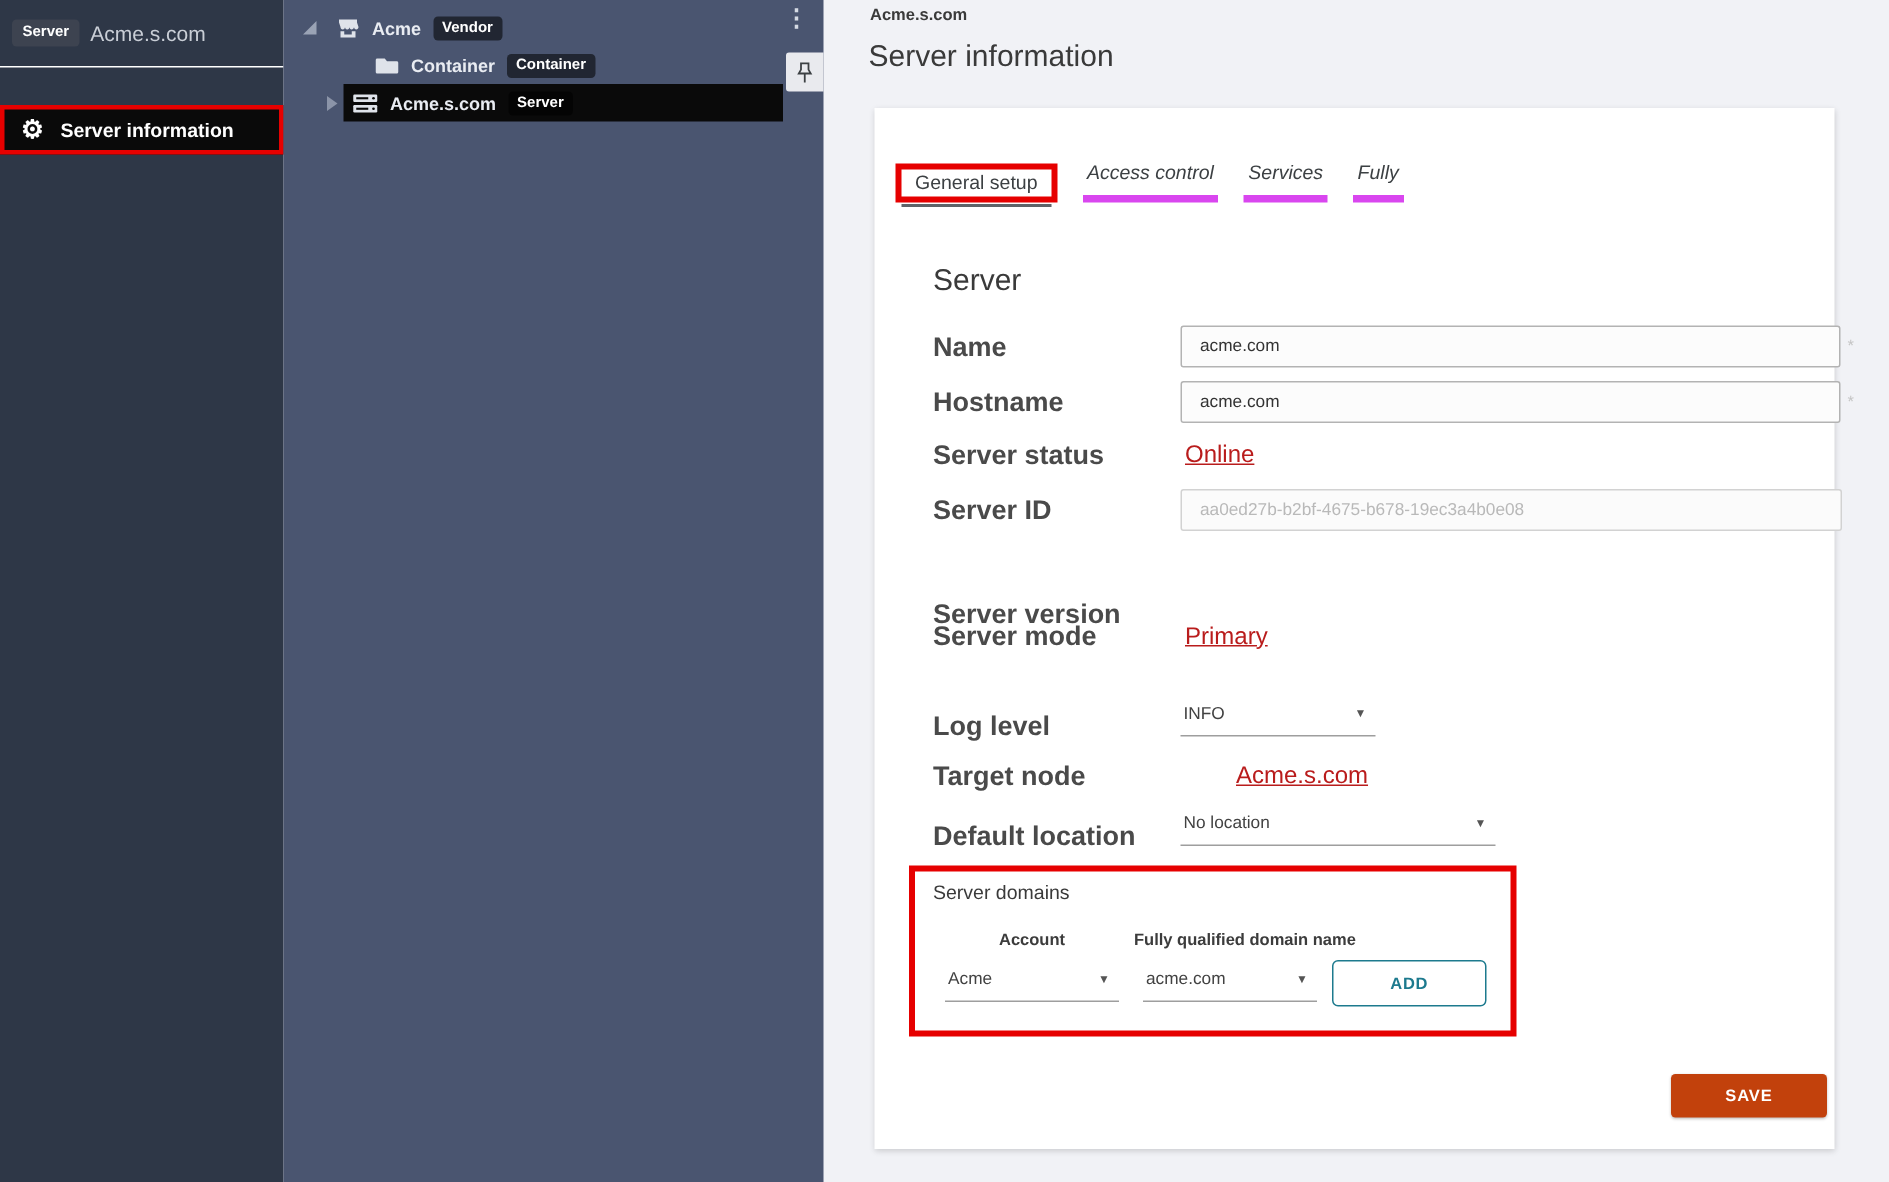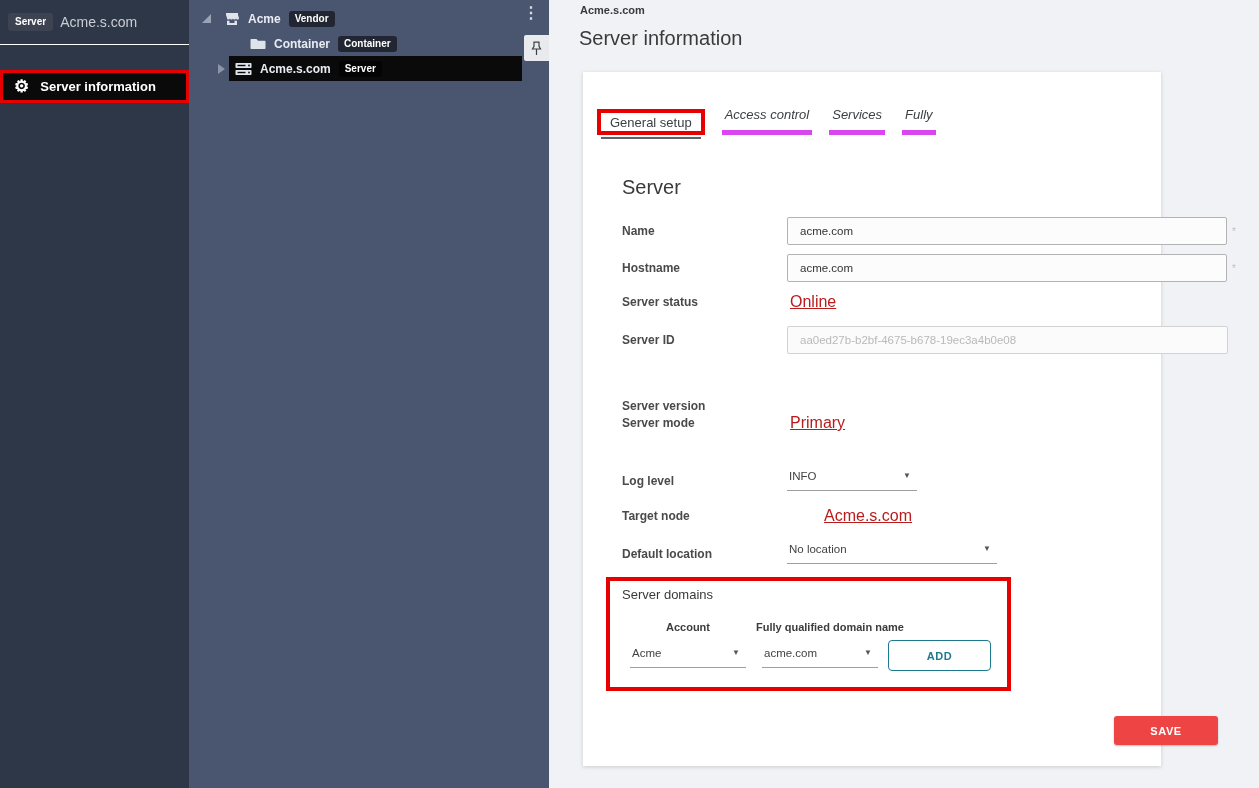--- a/index.html
+++ b/index.html
@@ -80,42 +80,42 @@
   .main { position:absolute; left:549px; top:0; width:710px; height:788px; }
   .breadcrumb {
     position:absolute; left:31px; top:4px;
     font-size:11px; font-weight:bold; color:#3a3a3a;
   }
   .page-title {
     position:absolute; left:30px; top:27px;
     font-size:20px; color:#3a3a3a; font-weight:normal;
   }
   .card {
-    position:absolute; left:34px; top:72px; width:578px; height:694px;
+    position:absolute; left:34px; top:72px; width:640px; height:694px;
     background:#fff; box-shadow:0 1px 4px rgba(0,0,0,0.16);
   }
 
   
   .tabs { position:absolute; left:14px; top:28px; display:flex; align-items:flex-end; }
   .red-frame { border:4px solid #e60000; }
   .tab {
     font-size:13px; color:#3c4043; padding:7px 3px 8px; cursor:pointer;
     white-space:nowrap;
   }
   .tab.active { border-bottom:2px solid #5f6368; padding:7px 9px 7px; }
   .tab.inactive { border-bottom:5px solid #d946ef; margin-left:17px;font-style:italic; }
 
   
   .section-title {
     position:absolute; left:39px; top:104px;
     font-size:20px; color:#3a3a3a; font-weight:normal;
   }
   .frow { position:absolute; left:39px; width:614px; display:flex; align-items:center; }
   .flabel {
-    width:165px; flex:0 0 165px; font-size:12px; font-weight:bold;
+    width:165px; flex:0 0 165px; font-size:18px; font-weight:bold;
     color:#4a4a4a; white-space:nowrap;
   }
   .fvalue { font-size:16px; color:#b91c1c;text-decoration:underline; }
   .text-input {
     width:441px; height:28px; border:1px solid #b3b3b3; border-radius:2px;
     background:#fcfcfc; font-family:"Liberation Sans",sans-serif;
     font-size:11.5px; color:#333; padding:0 12px; outline:none;
   }
   .text-input:disabled {
     border-color:#d2d2d2; color:#b9b9b9; background:#fbfbfb;
@@ -146,21 +146,21 @@
   .acct-select { left:20px; }
   .fqdn-select { left:152px; }
   .add-button {
     position:absolute; left:278px; top:59px; width:103px; height:31px;
     background:#fff; border:1px solid #1d7a8e; border-radius:4px;
     color:#1d7a8e; font-size:11px; font-weight:bold; letter-spacing:0.5px;
     font-family:"Liberation Sans",sans-serif; cursor:pointer;
   }
   .save-button {
     position:absolute; left:531px; top:644px; width:104px; height:29px;
-    background:#ef4444; border:none; border-radius:3px;
+    background:#c2410c; border:none; border-radius:3px;
     color:#fff; font-size:11px; font-weight:bold; letter-spacing:0.6px;
     font-family:"Liberation Sans",sans-serif; cursor:pointer;
     box-shadow:0 1px 2px rgba(0,0,0,0.25);
   }
   svg { display:block; }
 </style>
 </head>
 <body>
 
 <div class="sidebar">

